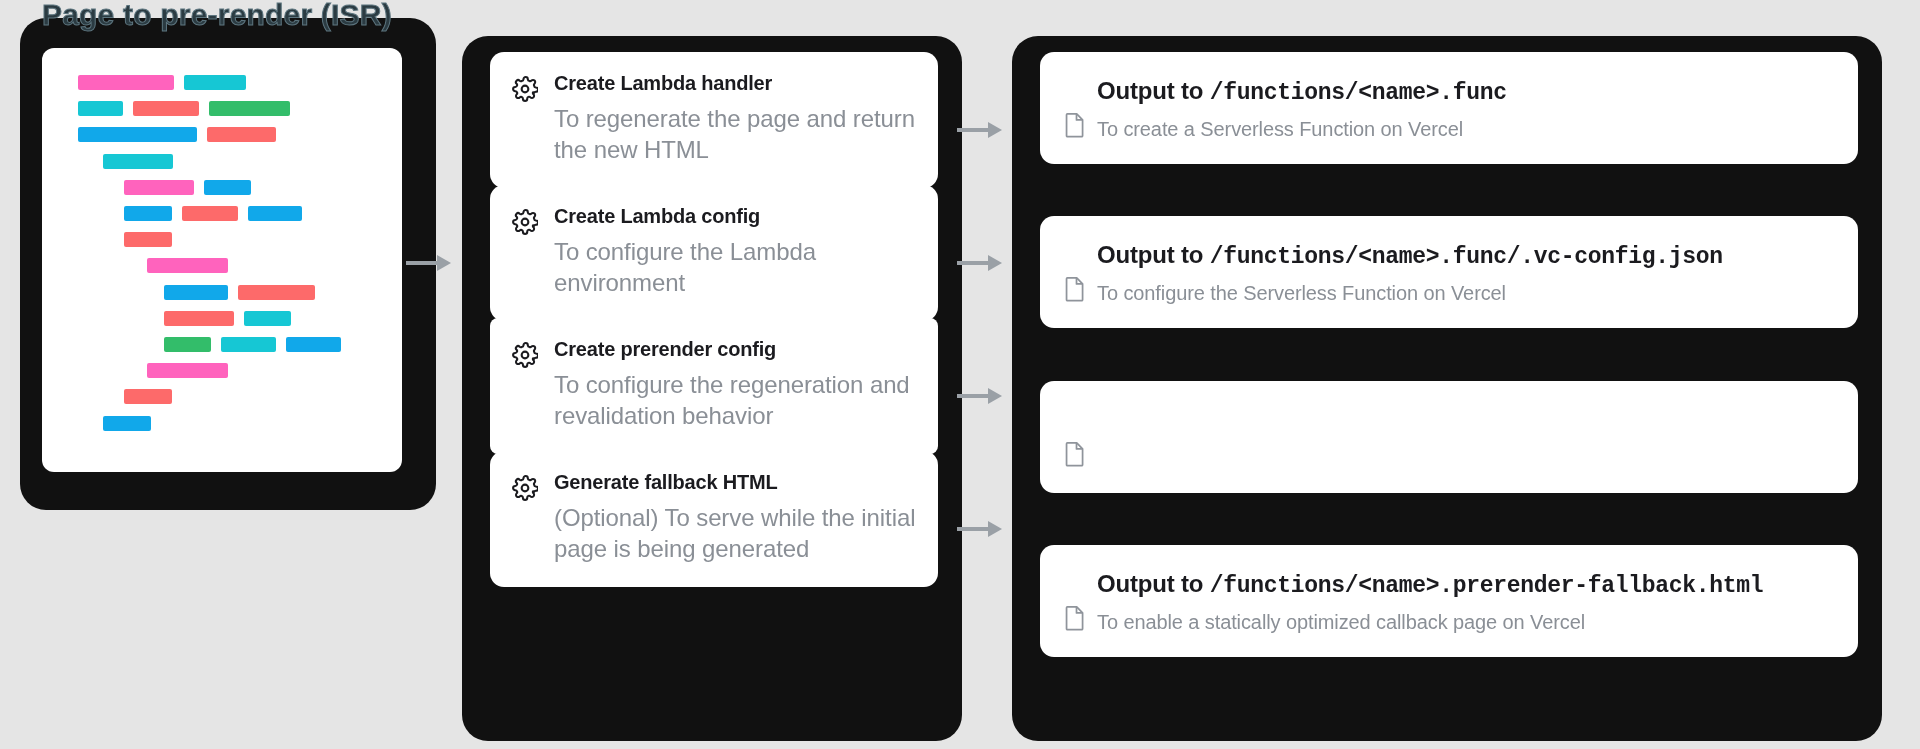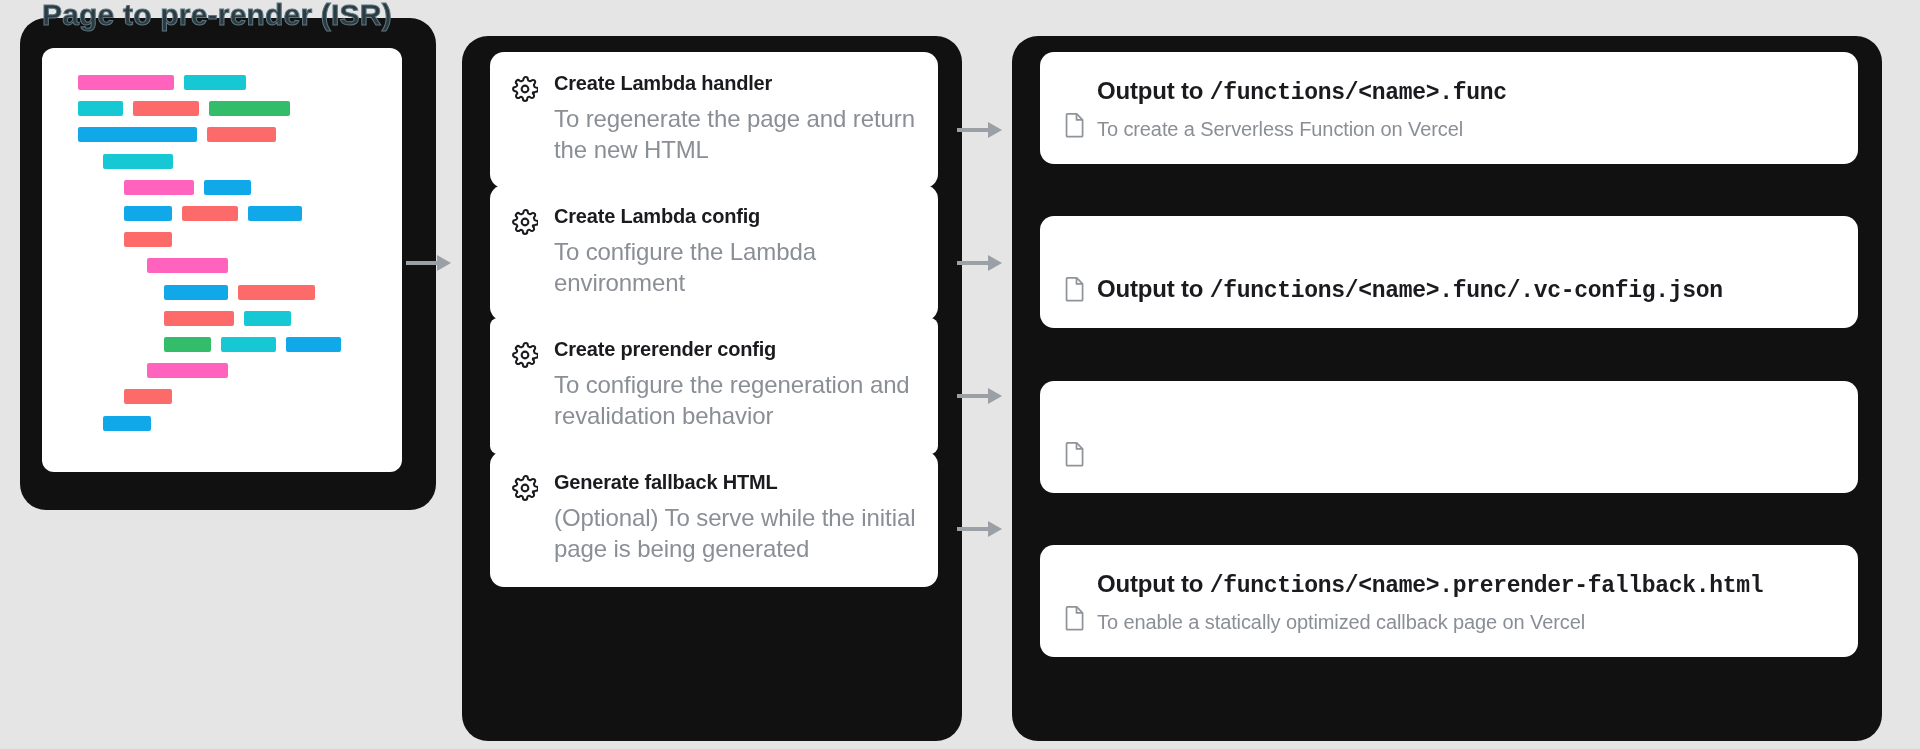--- a/index.html
+++ b/index.html
@@ -209,20 +209,21 @@
           <div class="out-desc">To create a Serverless Function on Vercel</div>
         </div>
       </div>
       <div class="card out-card" style="top: 216px; min-height: 112px;">
         <span class="doc-wrap"><svg width="22" height="26" viewBox="0 0 20 24" fill="none" stroke="#8f949b" stroke-width="1.6" stroke-linejoin="round">
             <path d="M3 1.8h8.6L17 7.2V22a.8.8 0 0 1-.8.8H3a.8.8 0 0 1-.8-.8V2.6A.8.8 0 0 1 3 1.8z"></path>
             <path d="M11.4 1.9v5.4H16.9"></path>
           </svg></span>
         <div class="out-body">
           <div class="out-title"><span>Output to </span><span class="mono">/functions/&lt;name&gt;.func/.vc-config.json</span></div>
+          <div class="out-desc">To configure the Serverless Function on Vercel</div>
         </div>
       </div>
       <div class="card out-card" style="top: 381px; min-height: 112px;">
         <span class="doc-wrap"><svg width="22" height="26" viewBox="0 0 20 24" fill="none" stroke="#8f949b" stroke-width="1.6" stroke-linejoin="round">
             <path d="M3 1.8h8.6L17 7.2V22a.8.8 0 0 1-.8.8H3a.8.8 0 0 1-.8-.8V2.6A.8.8 0 0 1 3 1.8z"></path>
             <path d="M11.4 1.9v5.4H16.9"></path>
           </svg></span>
       </div>
       <div class="card out-card" style="top: 545px; min-height: 112px;">
         <span class="doc-wrap"><svg width="22" height="26" viewBox="0 0 20 24" fill="none" stroke="#8f949b" stroke-width="1.6" stroke-linejoin="round">

